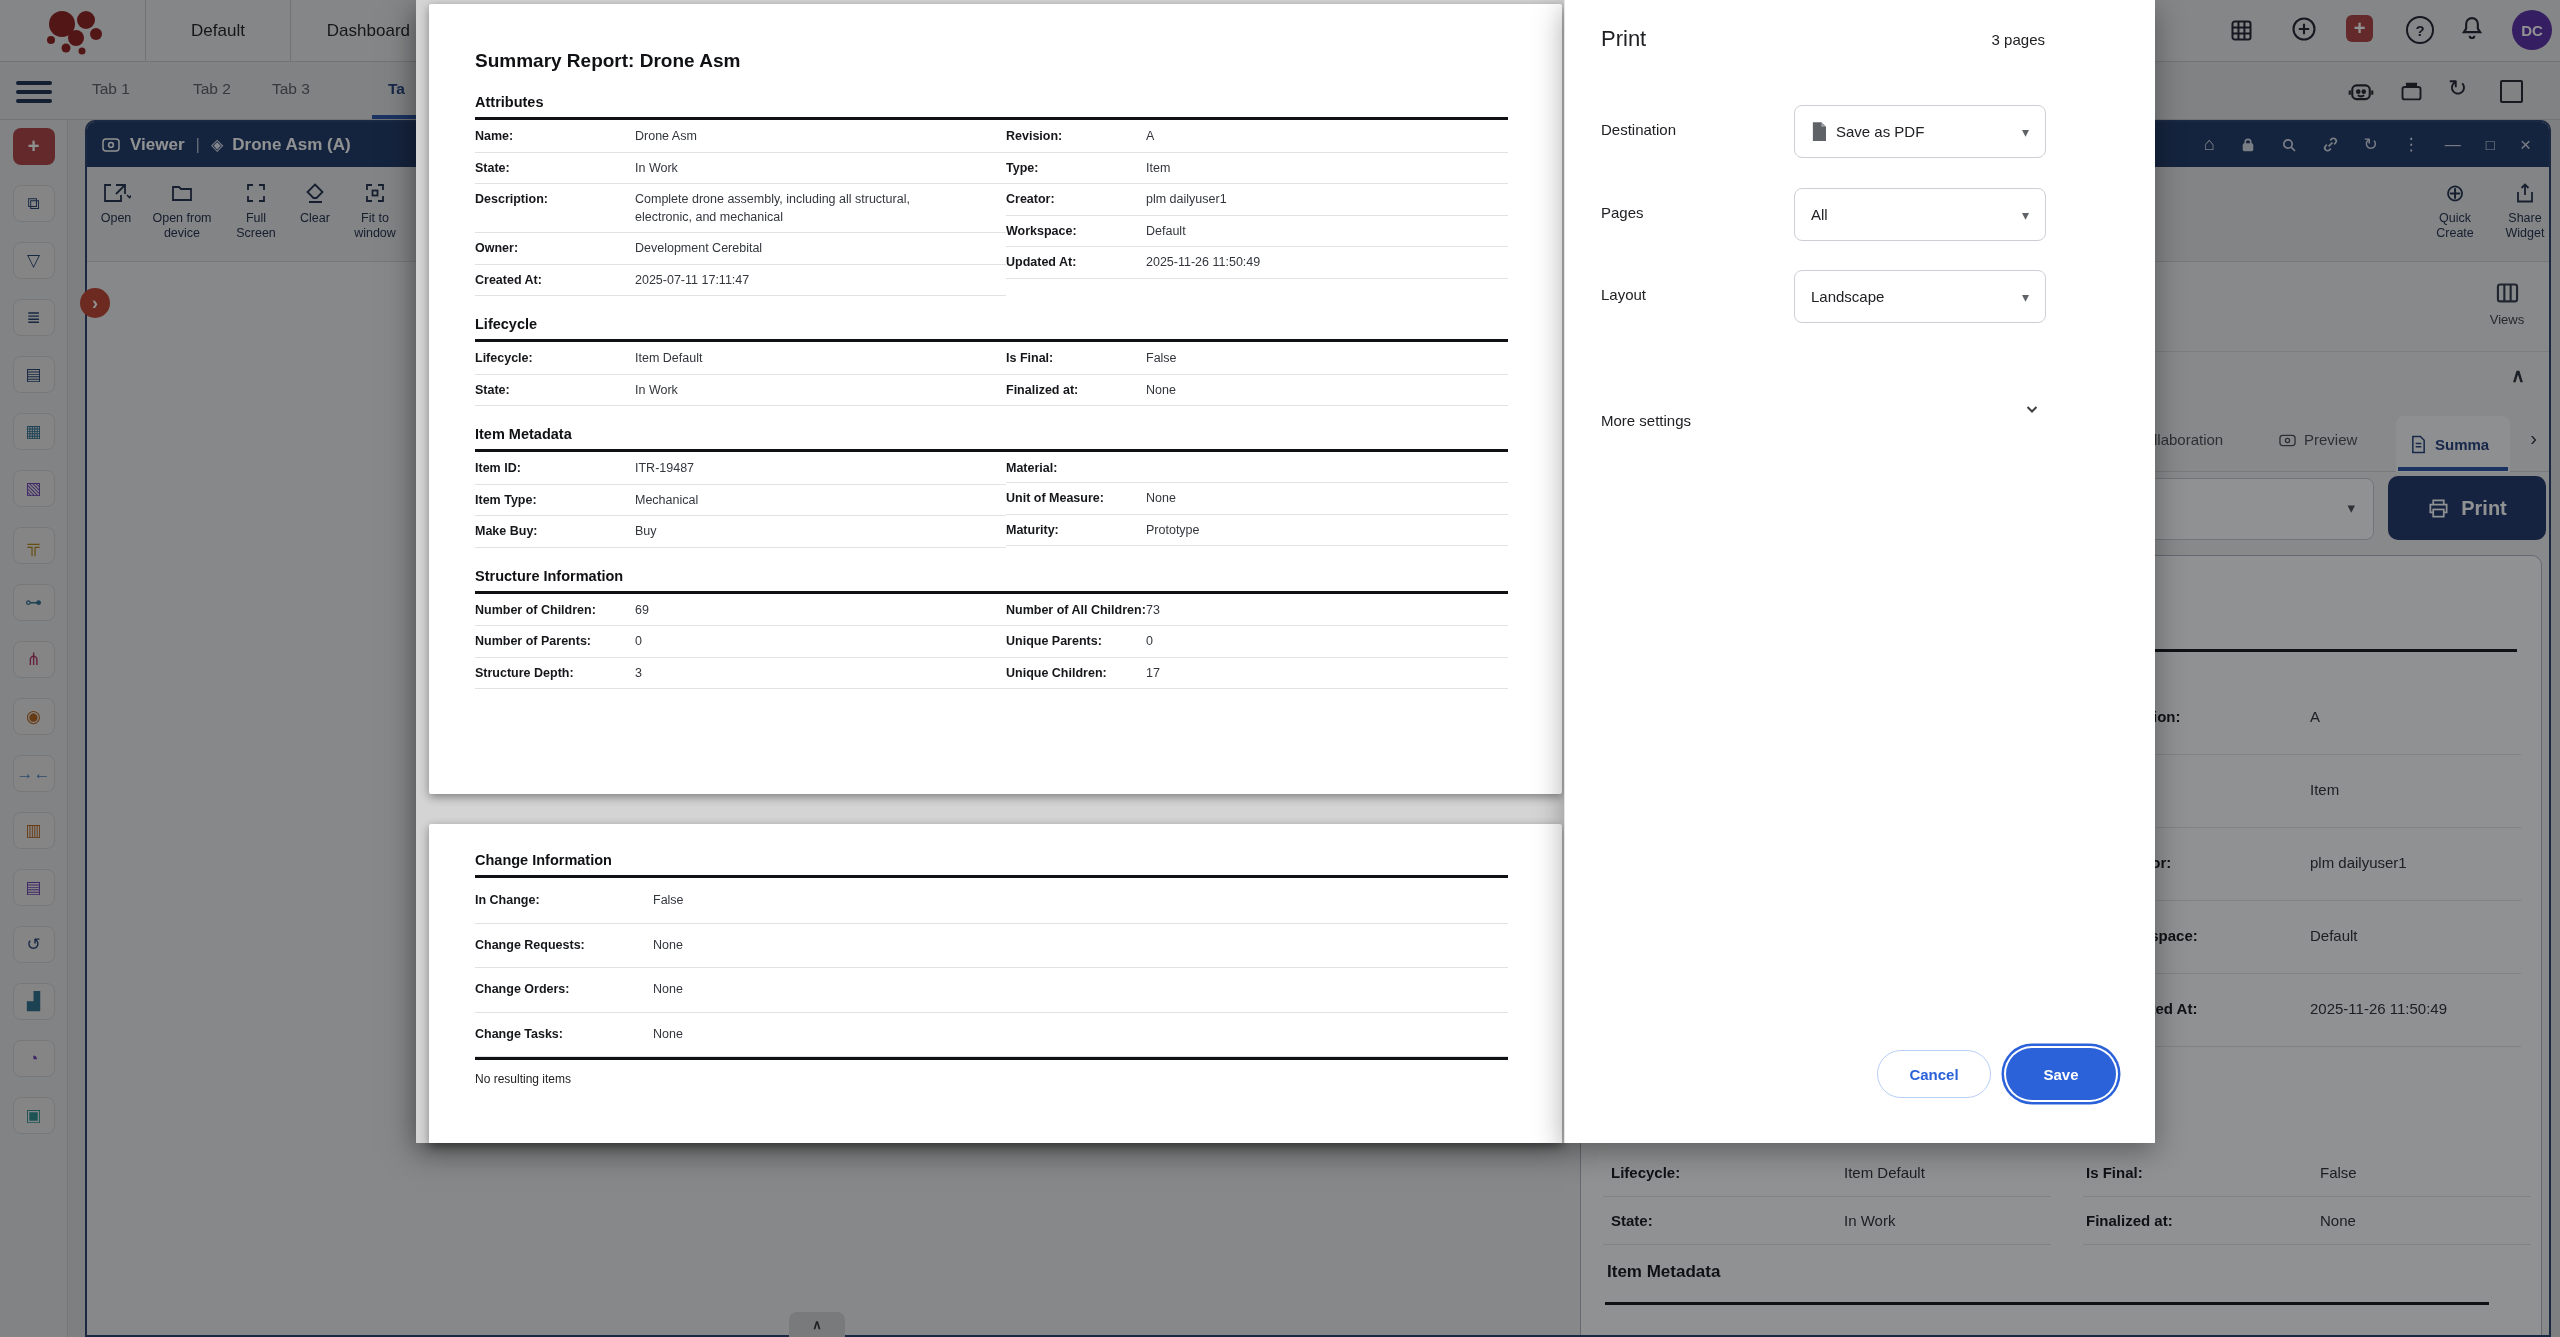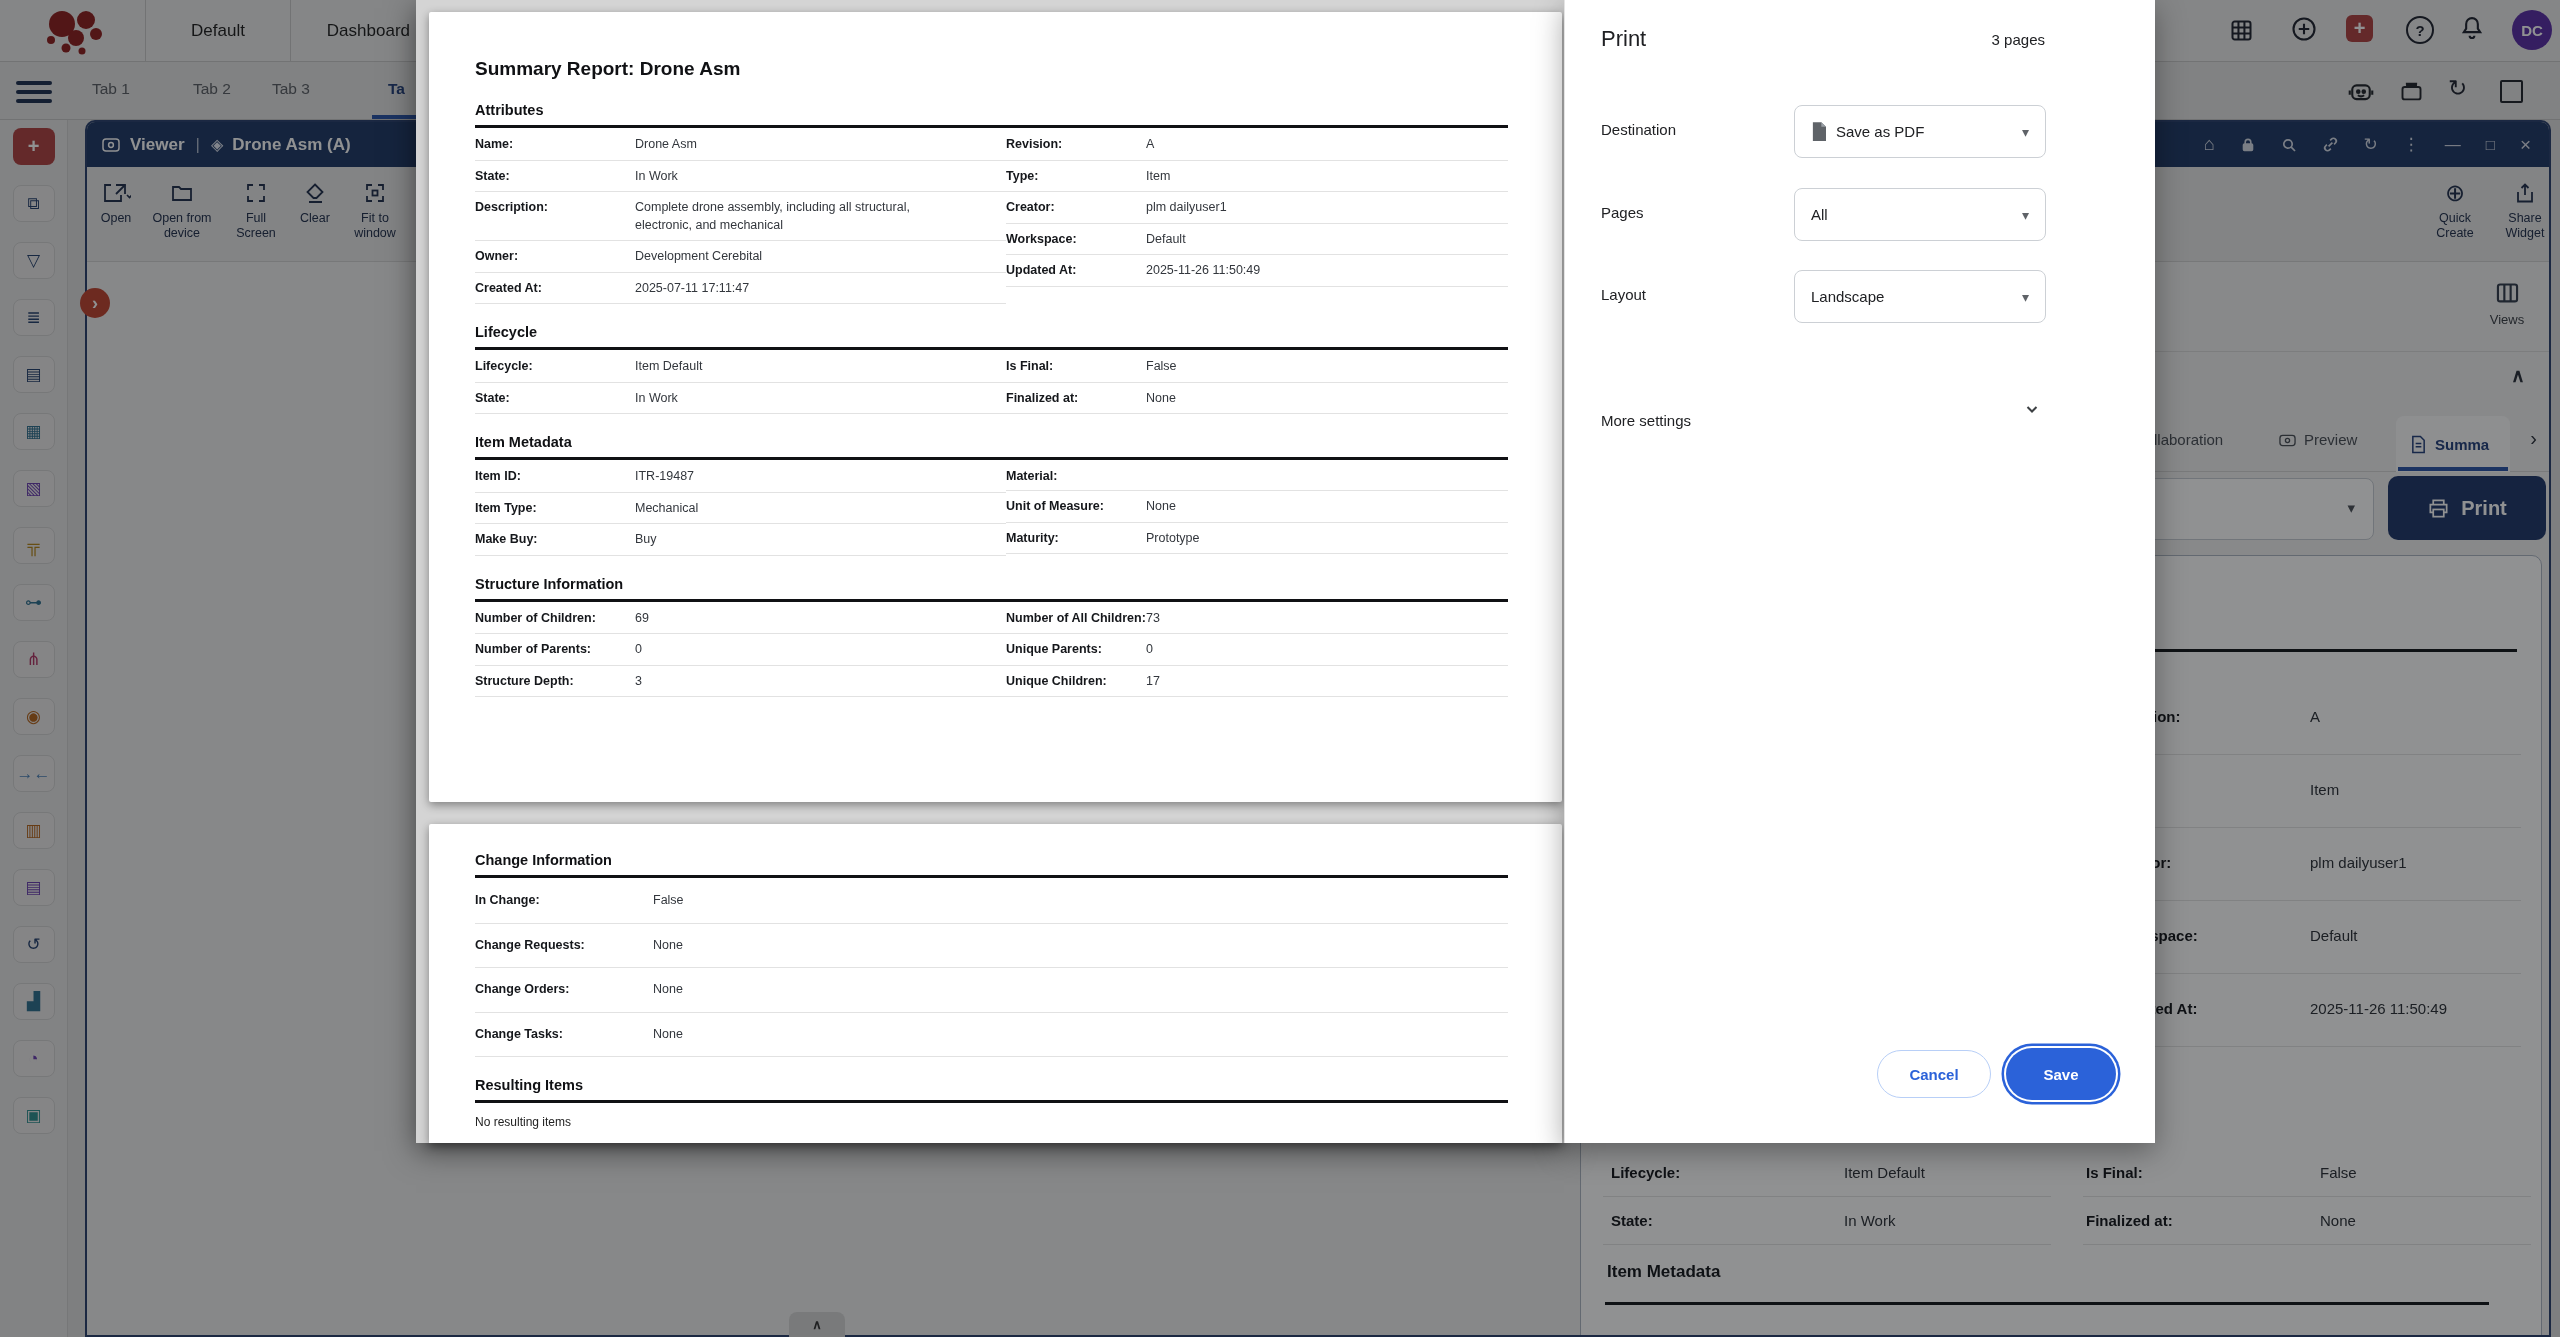--- a/index.html
+++ b/index.html
@@ -76,21 +76,21 @@
   .bottom-pill{position:absolute;left:789px;top:1312px;width:56px;height:25px;background:#d6d6d6;border-radius:8px 8px 0 0;
                display:flex;align-items:center;justify-content:center;font-size:13px;font-weight:bold;color:#333;z-index:2;}
   .drone-a{position:absolute;left:372px;top:644px;width:56px;height:56px;border-radius:50%;background:#a93226;}
 
   
   .dim{position:absolute;inset:0;background:rgba(8,10,14,0.45);z-index:5;}
 
   
   .pv{position:absolute;left:416px;top:0;width:1148px;height:1143px;background:#d4d4d4;z-index:10;box-shadow:0 8px 28px rgba(0,0,0,.5);}
   .paper{position:absolute;left:13px;width:1133px;background:#fff;border-radius:2px;box-shadow:0 3px 10px rgba(0,0,0,.4);box-sizing:border-box;}
-  .paper1{top:12px;height:790px;padding:46px 54px 0 46px;}
+  .paper1{top:4px;height:790px;padding:46px 54px 0 46px;}
   .paper2{top:824px;height:319px;padding:28px 54px 0 46px;border-radius:2px 2px 0 0;}
   .rep-title{font-size:19px;font-weight:bold;color:#101114;margin:0 0 22px 0;}
   .rsec h3{font-size:14.5px;font-weight:bold;color:#101114;margin:20px 0 7px 0;}
   .rsec:first-child h3{margin-top:0;}
   .rline{height:3px;background:#101114;margin-bottom:1px;}
   .rcols{display:flex;}
   .rcol-l{flex:0 0 531px;}
   .rcol-r{flex:1;}
   .rrow{display:flex;align-items:flex-start;padding:7px 0 6px 0;border-bottom:1px solid #e2e2e2;}
   .rlab{flex:0 0 160px;font-weight:bold;font-size:12.5px;color:#15171b;line-height:1.3;}
@@ -637,21 +637,20 @@
             <div class="r2row">
               <span class="rlab">Change Orders:</span>
               <span class="rval">None</span>
             </div>
             <div class="r2row">
               <span class="rlab">Change Tasks:</span>
               <span class="rval">None</span>
             </div>
           </div>
           <div class="rsec">
-            <h3>Resulting Items</h3>
             <div class="rline"></div>
             <p class="rempty">No resulting items</p>
           </div>
         </div>
     </div>
   </div>
 
   <div class="pp">
     <div class="pp-title">Print</div>
     <div class="pp-pages">3 pages</div>

